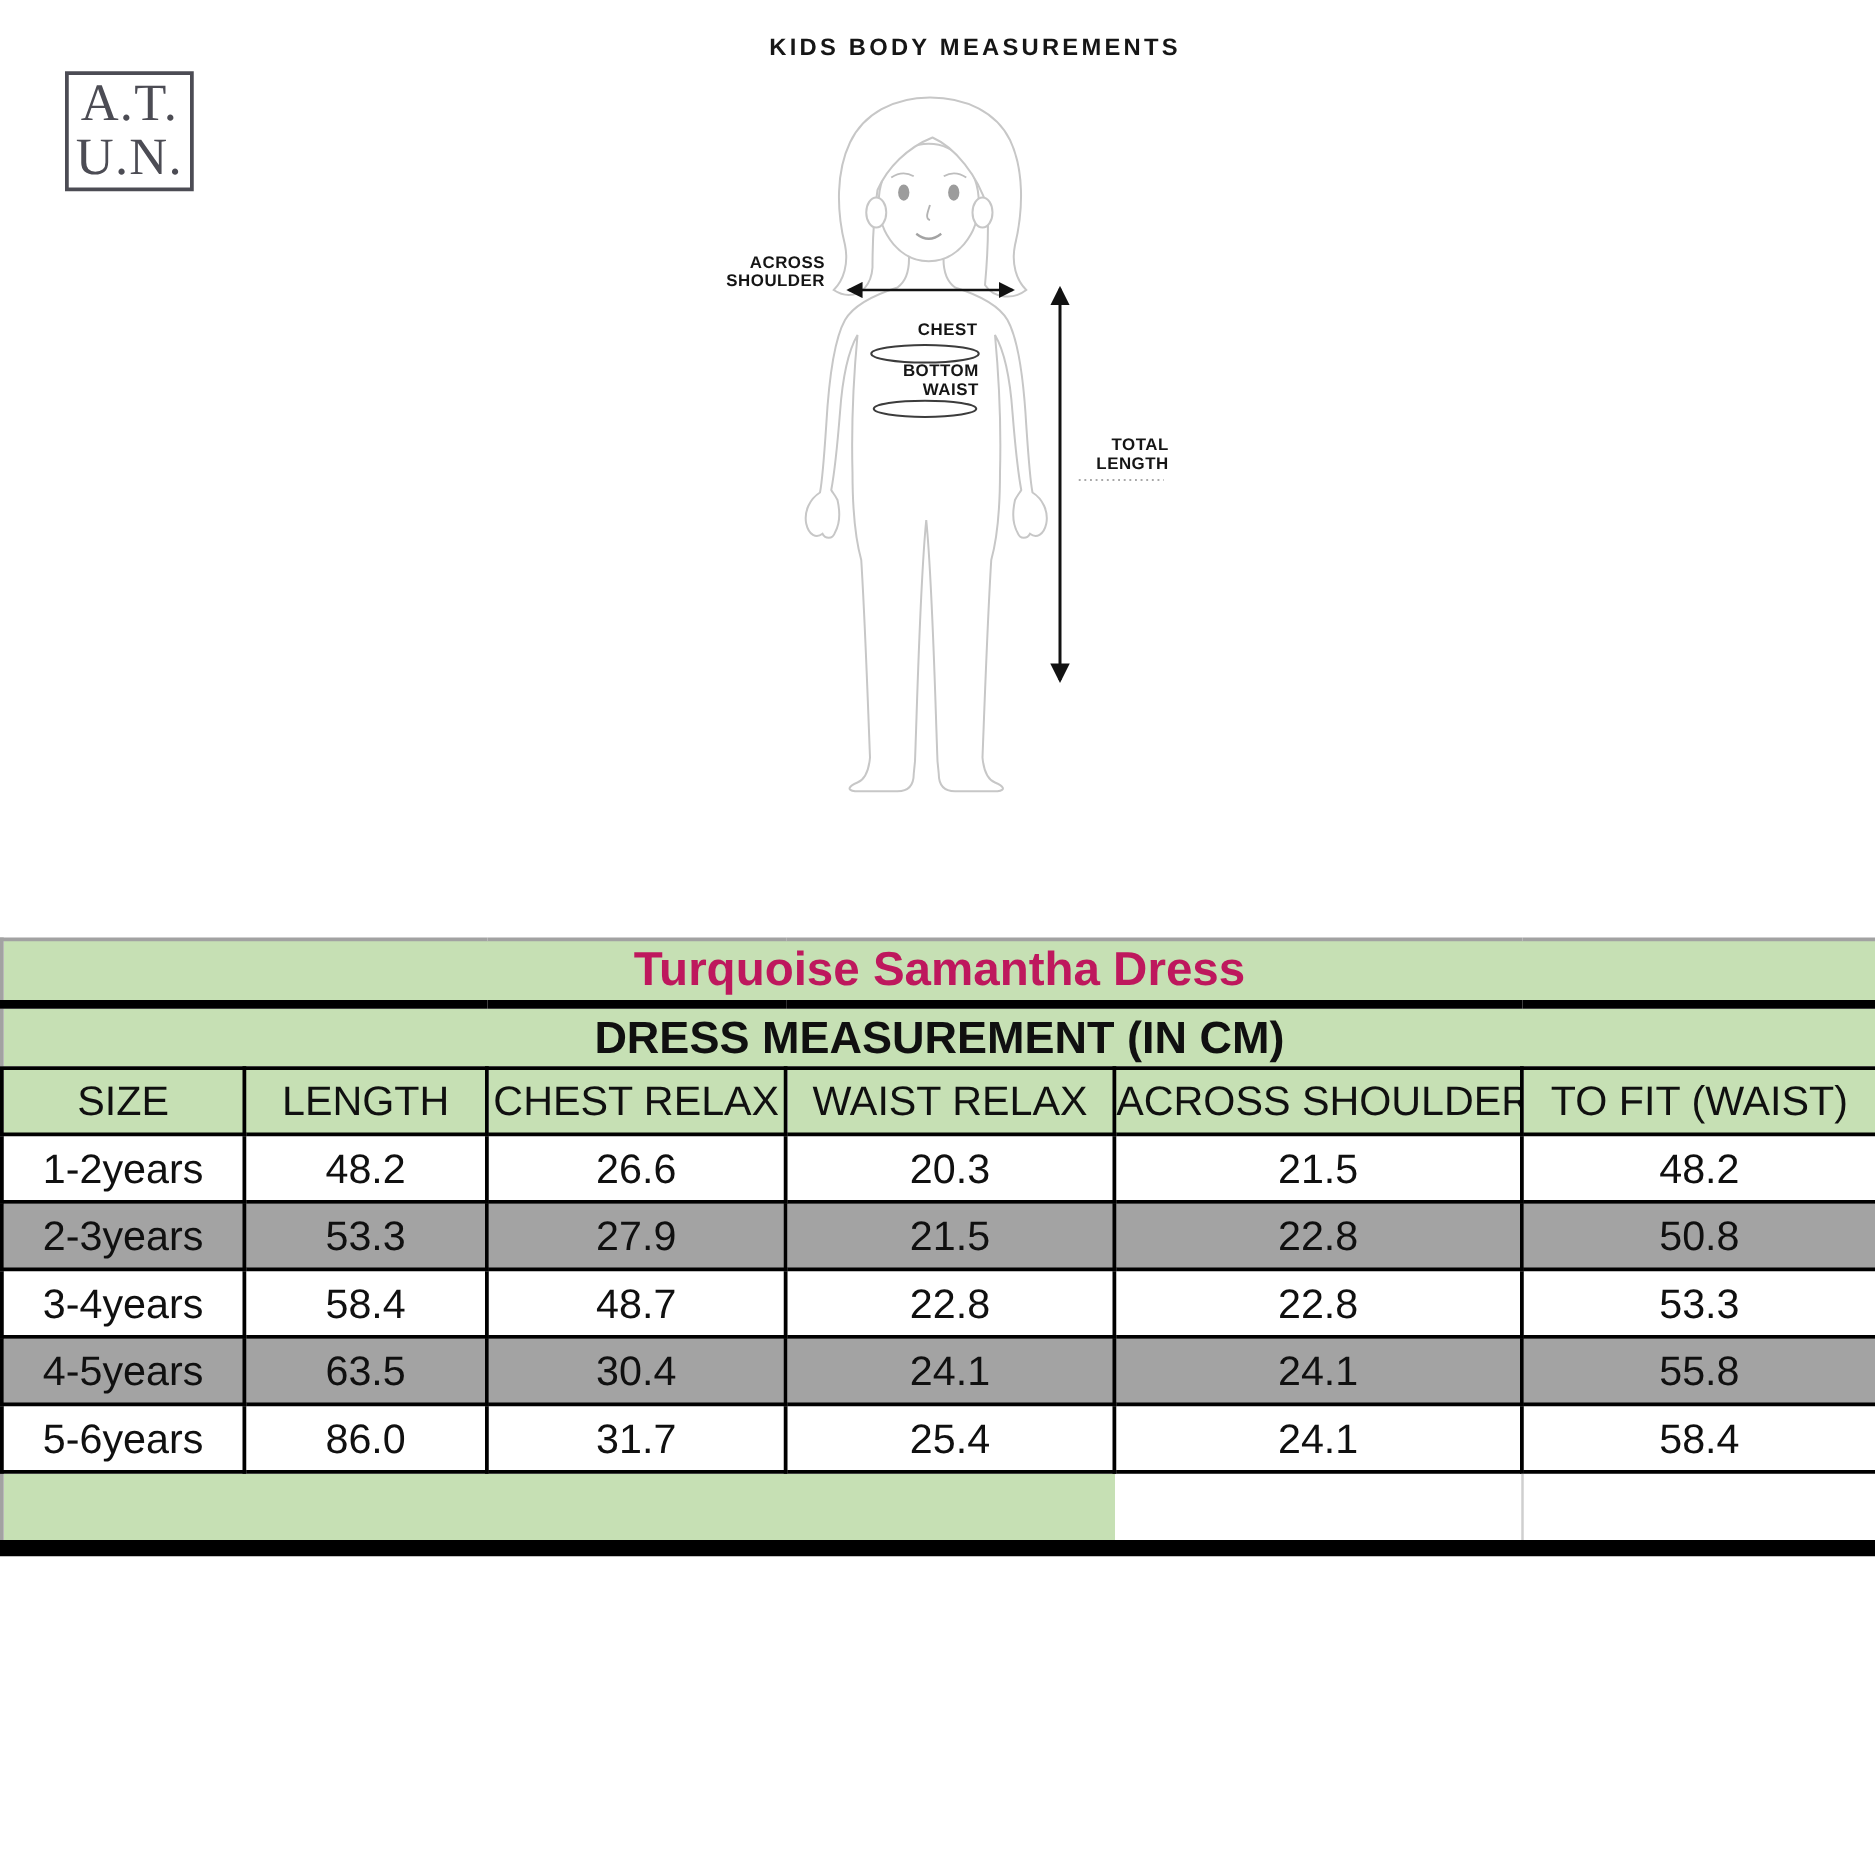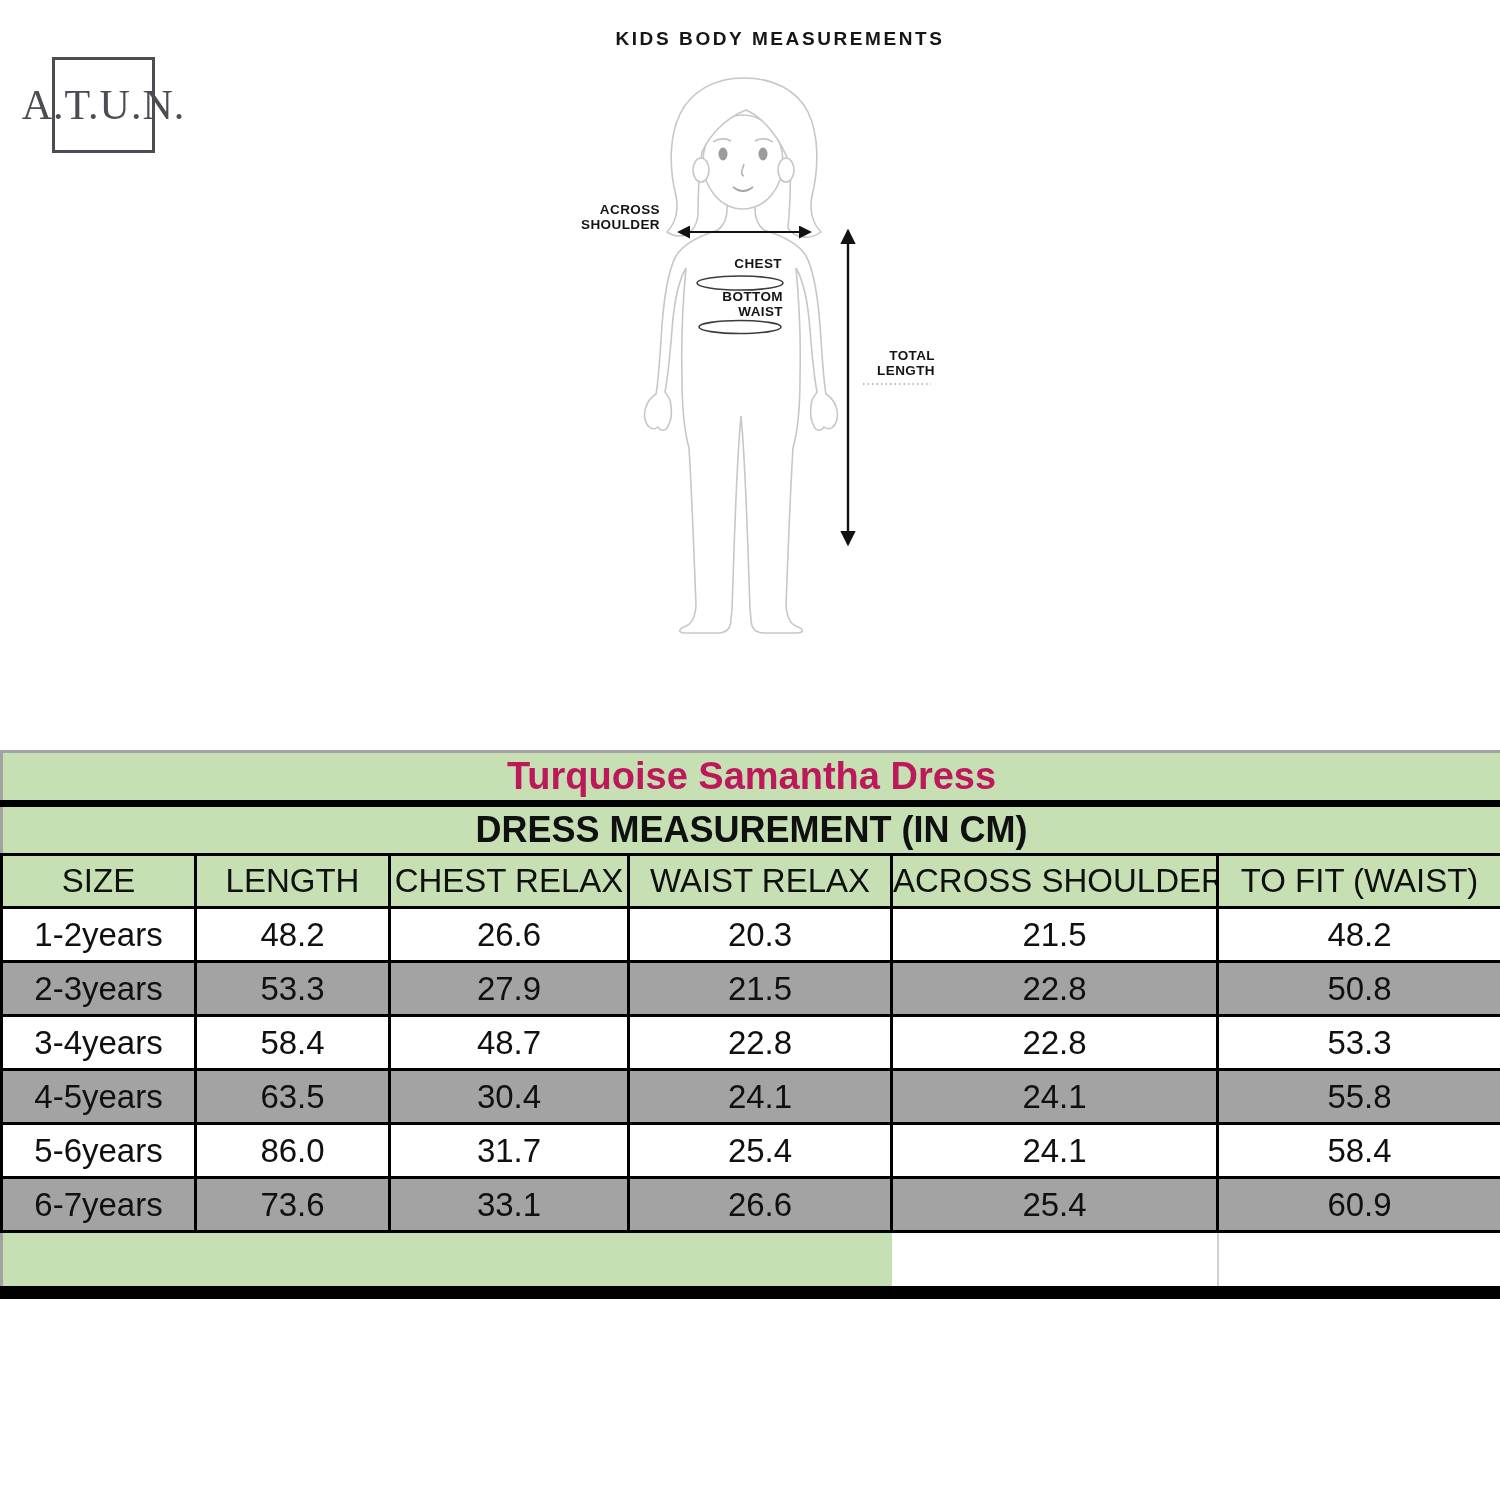--- a/index.html
+++ b/index.html
@@ -9,21 +9,21 @@
   }
   
   .top-section{position:absolute;left:0;top:0;width:1500px;height:750px;}
   .brand-title{
     position:absolute;left:0;top:28px;width:100%;text-align:center;text-indent:60px;
     font-size:19px;font-weight:bold;letter-spacing:2.6px;color:#161616;
   }
   .logo-box{
     position:absolute;left:52px;top:57px;width:103px;height:96px;
     border:3px solid #4c4c54;box-sizing:border-box;
-    display:flex;align-items:center;justify-content:center;
+    display:flex;flex-direction:column;align-items:center;justify-content:center;
     font-family:"Liberation Serif", serif;color:#4c4c54;
     font-size:42px;line-height:43px;letter-spacing:1px;
   }
   .figure-svg{position:absolute;left:0;top:0;}
   .diagram-label{
     position:absolute;font-size:13.5px;line-height:15px;font-weight:bold;
     color:#151515;letter-spacing:0.4px;text-align:right;
   }
   .lbl-across{left:535px;top:202px;width:125px;}
   .lbl-chest{left:700px;top:256px;width:82px;}
@@ -198,28 +198,20 @@
         <td>55.8</td>
       </tr>
       <tr class="data-row row-white">
         <td>5-6years</td>
         <td>86.0</td>
         <td>31.7</td>
         <td>25.4</td>
         <td>24.1</td>
         <td>58.4</td>
       </tr>
-      <tr class="data-row row-gray">
-        <td>6-7years</td>
-        <td>73.6</td>
-        <td>33.1</td>
-        <td>26.6</td>
-        <td>25.4</td>
-        <td>60.9</td>
-      </tr>
       <tr class="tail-row">
         <td colspan="4" class="tail-green"></td>
         <td class="tail-white"></td>
         <td class="tail-white tail-div"></td>
       </tr>
     </tbody>
   </table>
   <div class="bottom-bar"></div>
 </div>
 

